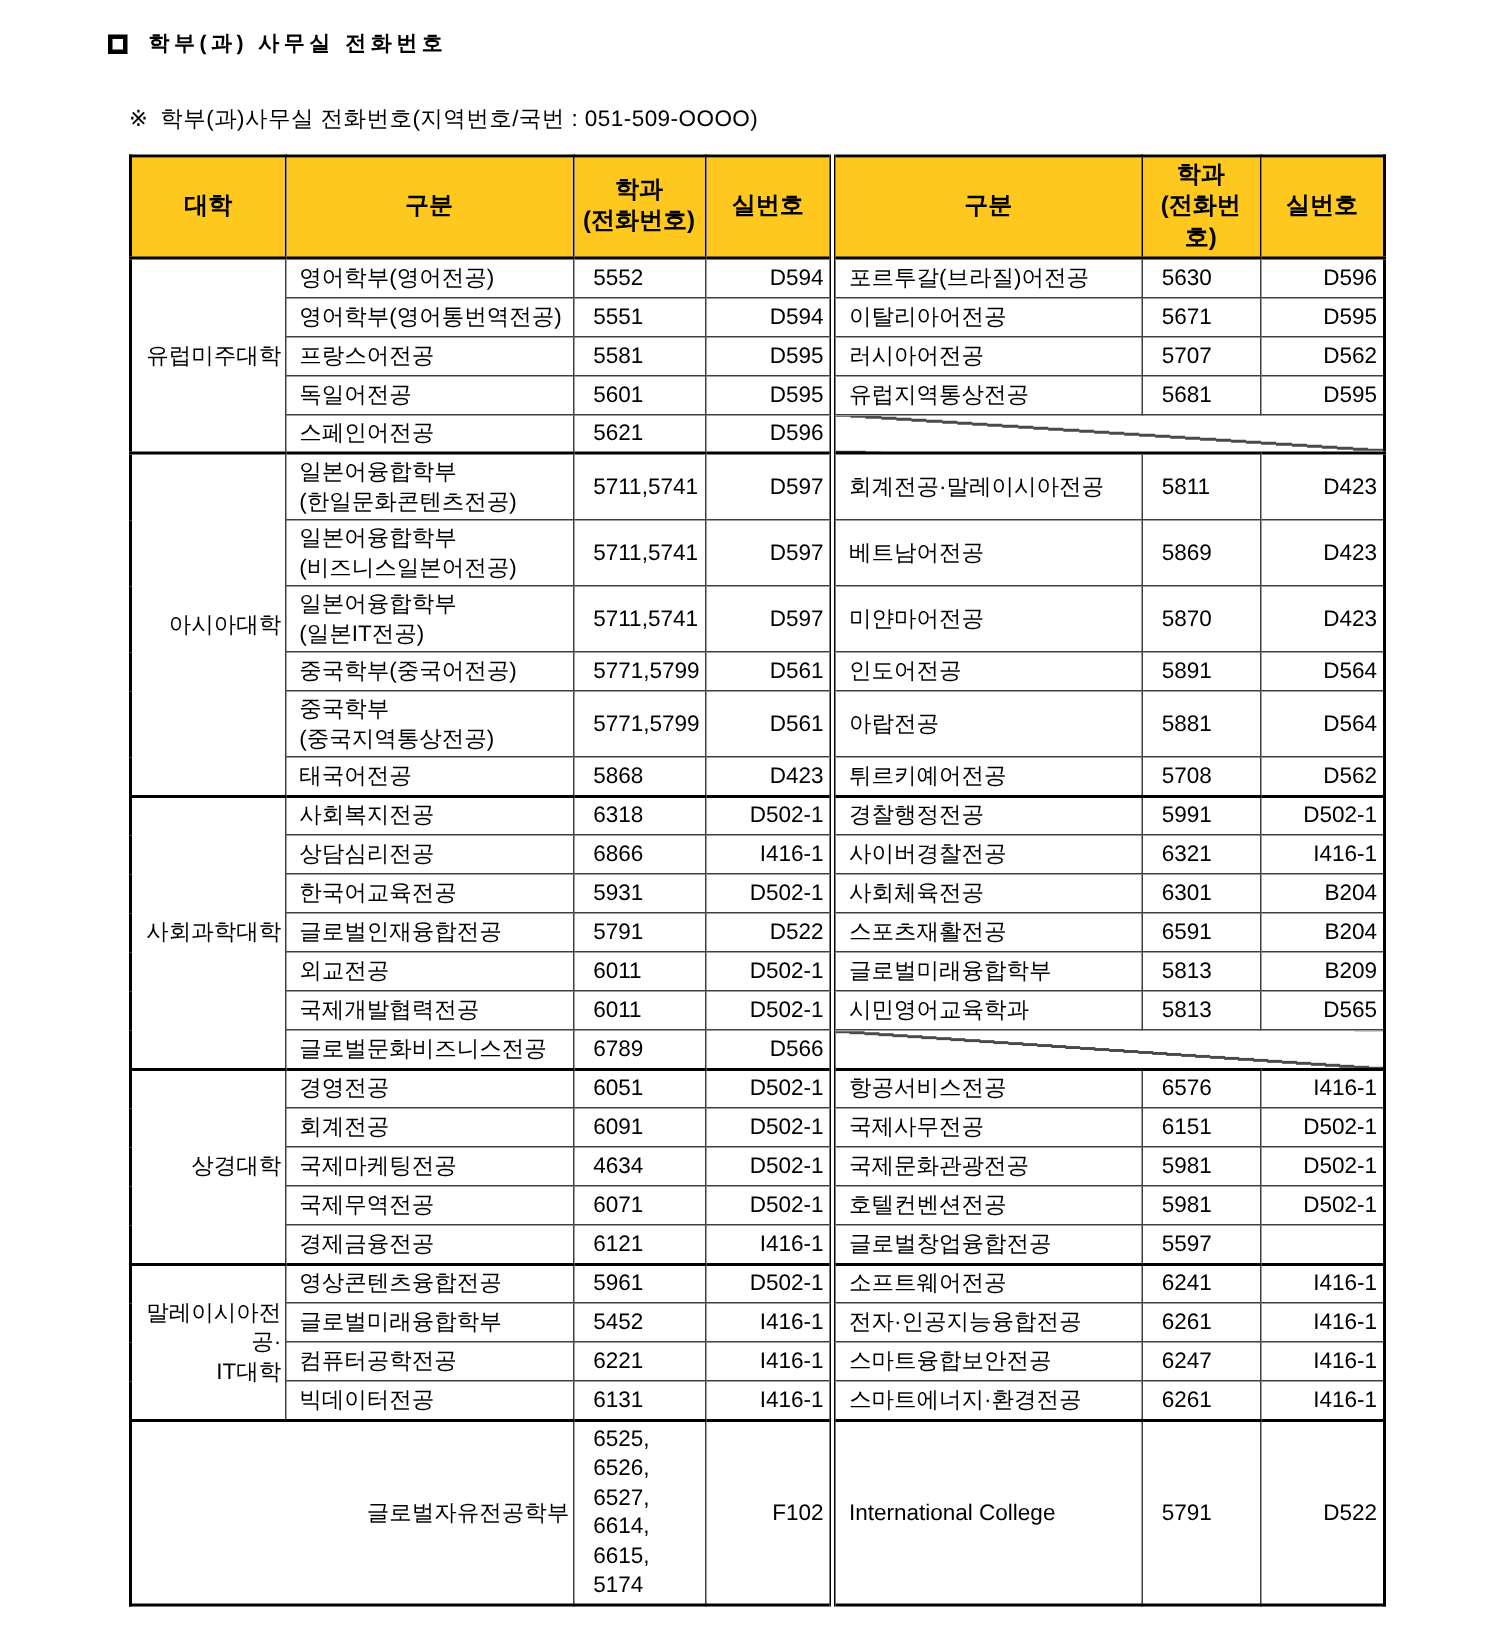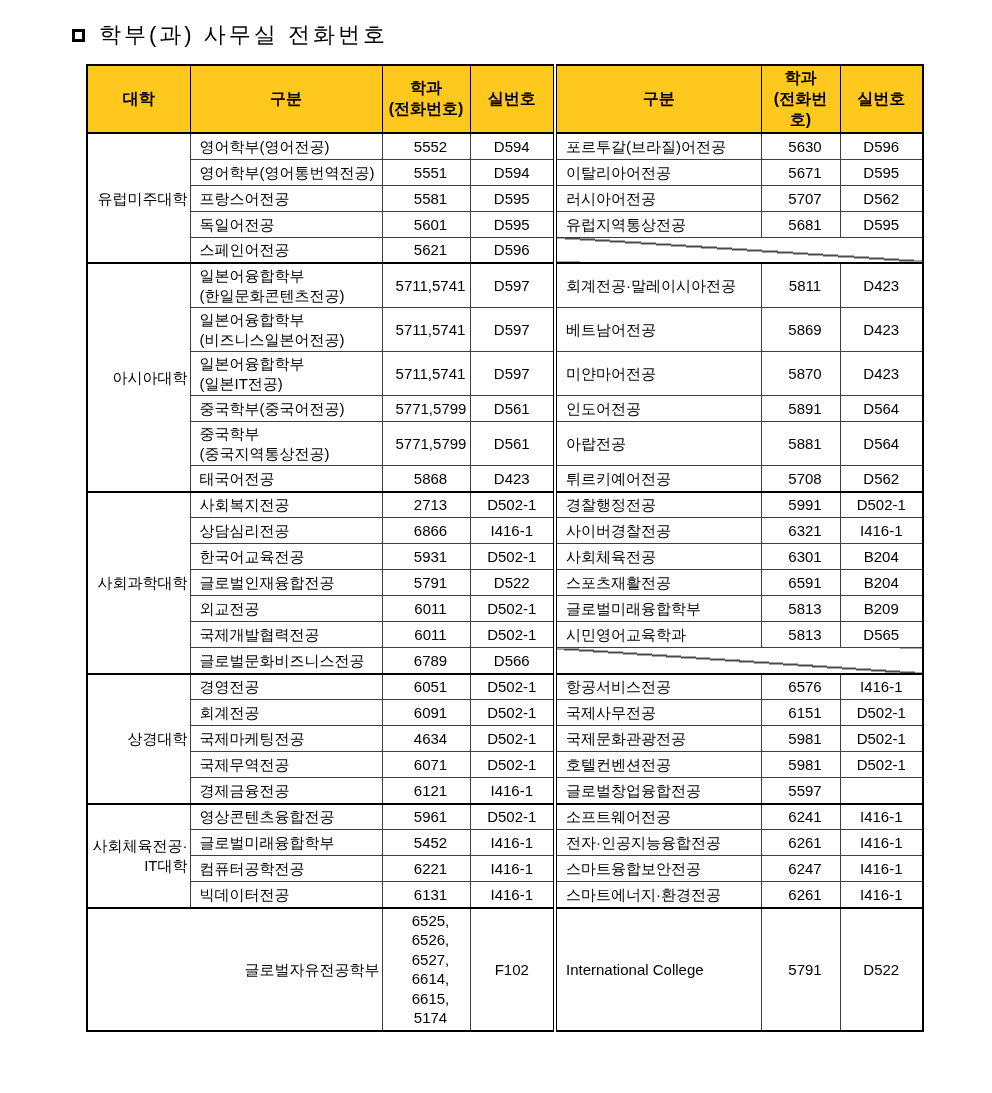--- a/index.html
+++ b/index.html
@@ -18,21 +18,21 @@
     display: flex; align-items: center;
   }
   .sq {
     width: 13px; height: 13px;
     border: 3px solid #000;
     display: inline-block;
     margin-right: 14px;
     flex: 0 0 auto;
   }
   .title-row h1 {
-    font-size: 22px; font-weight: normal;
+    font-size: 14px; font-weight: bold;
     letter-spacing: 3px;
     margin: 0;
     text-align: center;
   }
 
   
   .note {
     margin: 32px 0 0 86px;
     font-size: 15px;
     letter-spacing: 0.3px;
@@ -61,42 +61,45 @@
     font-weight: bold;
     font-size: 16px;
     height: 52px;
     text-align: center;
     border: 1px solid #000;
     border-bottom: 2px solid #000;
   }
   td { height: 26px; }
   td.college { text-align: right; padding: 2px 2px; }
   td.name    { text-align: left;  padding-left: 9px; }
-  td.phone   { text-align: center;  padding-left: 13px; }
-  td.room    { text-align: center; }
+  td.phone   { text-align: left;  padding-left: 13px; }
+  td.room    { text-align: right; }
   tr.section-start td { border-top: 2px solid #000; margin-top: 37px; }
   .right-start { border-left: 4px double #000 !important; }
   td.diagonal {
     background: linear-gradient(to top right,
       transparent calc(50% - 1px),
       var(--diagonal-line, #4a4a4a) calc(50% - 1px),
       var(--diagonal-line, #4a4a4a) calc(50% + 1px),
       transparent calc(50% + 1px));
   }
 </style>
 </head>
 <body>
 
 <div class="page">
 
   <div class="title-row">
     <span class="sq"></span>
     <h1>학부(과) 사무실 전화번호</h1>
   </div>
 
+  <div class="note">
+    <span class="mark">※</span><span>학부(과)사무실 전화번호(지역번호/국번 : 051-509-OOOO)</span>
+  </div>
 
   <table>
     <colgroup>
       <col style="width:103px">
         <col style="width:192px">
         <col style="width:88px">
         <col style="width:85px">
       <col style="width:206px">
         <col style="width:79px">
         <col style="width:83px">
@@ -203,21 +206,21 @@
           <td class="name">태국어전공</td>
           <td class="phone">5868</td>
           <td class="room">D423</td>
           <td class="name right-start">튀르키예어전공</td>
           <td class="phone">5708</td>
           <td class="room">D562</td>
         </tr>
         <tr class="section-start">
           <td class="college" rowspan="7">사회과학대학</td>
           <td class="name">사회복지전공</td>
-          <td class="phone">2713</td>
+          <td class="phone">6318</td>
           <td class="room">D502-1</td>
           <td class="name right-start">경찰행정전공</td>
           <td class="phone">5991</td>
           <td class="room">D502-1</td>
         </tr>
         <tr>
           <td class="name">상담심리전공</td>
           <td class="phone">6866</td>
           <td class="room">I416-1</td>
           <td class="name right-start">사이버경찰전공</td>
@@ -297,21 +300,21 @@
         </tr>
         <tr>
           <td class="name">경제금융전공</td>
           <td class="phone">6121</td>
           <td class="room">I416-1</td>
           <td class="name right-start">글로벌창업융합전공</td>
           <td class="phone">5597</td>
           <td class="room"></td>
         </tr>
         <tr class="section-start">
-          <td class="college" rowspan="4">사회체육전공·
+          <td class="college" rowspan="4">말레이시아전공·
 IT대학</td>
           <td class="name">영상콘텐츠융합전공</td>
           <td class="phone">5961</td>
           <td class="room">D502-1</td>
           <td class="name right-start">소프트웨어전공</td>
           <td class="phone">6241</td>
           <td class="room">I416-1</td>
         </tr>
         <tr>
           <td class="name">글로벌미래융합학부</td>

